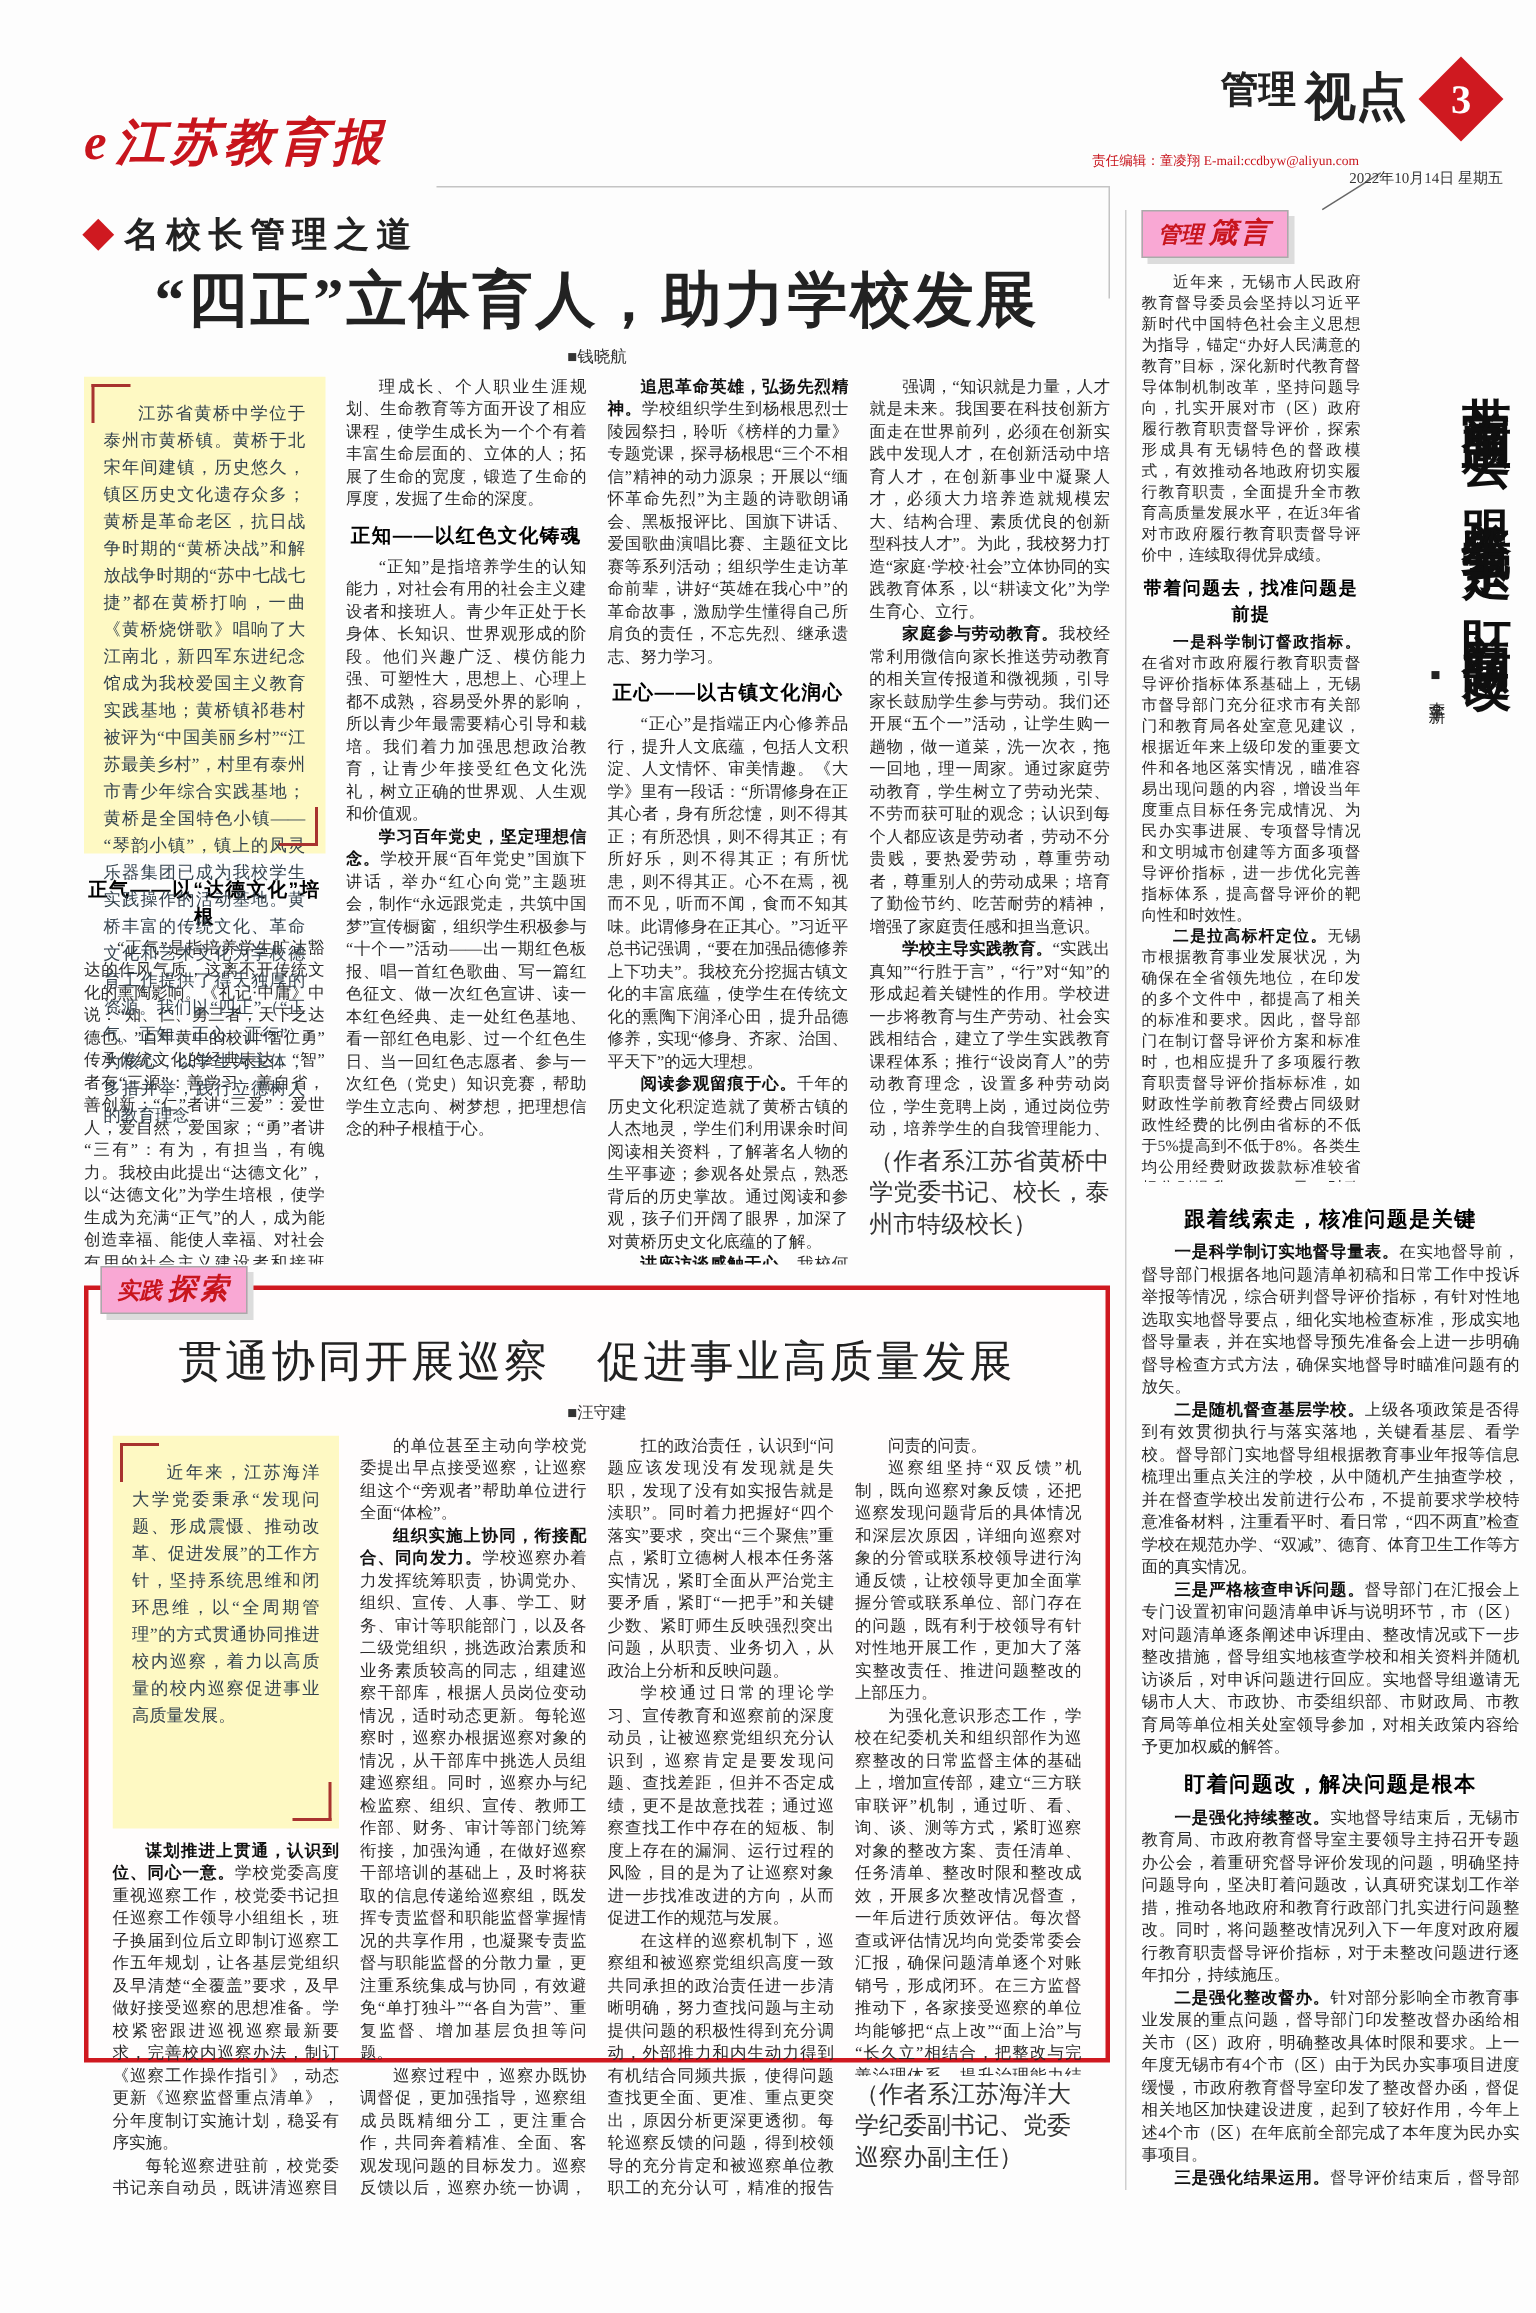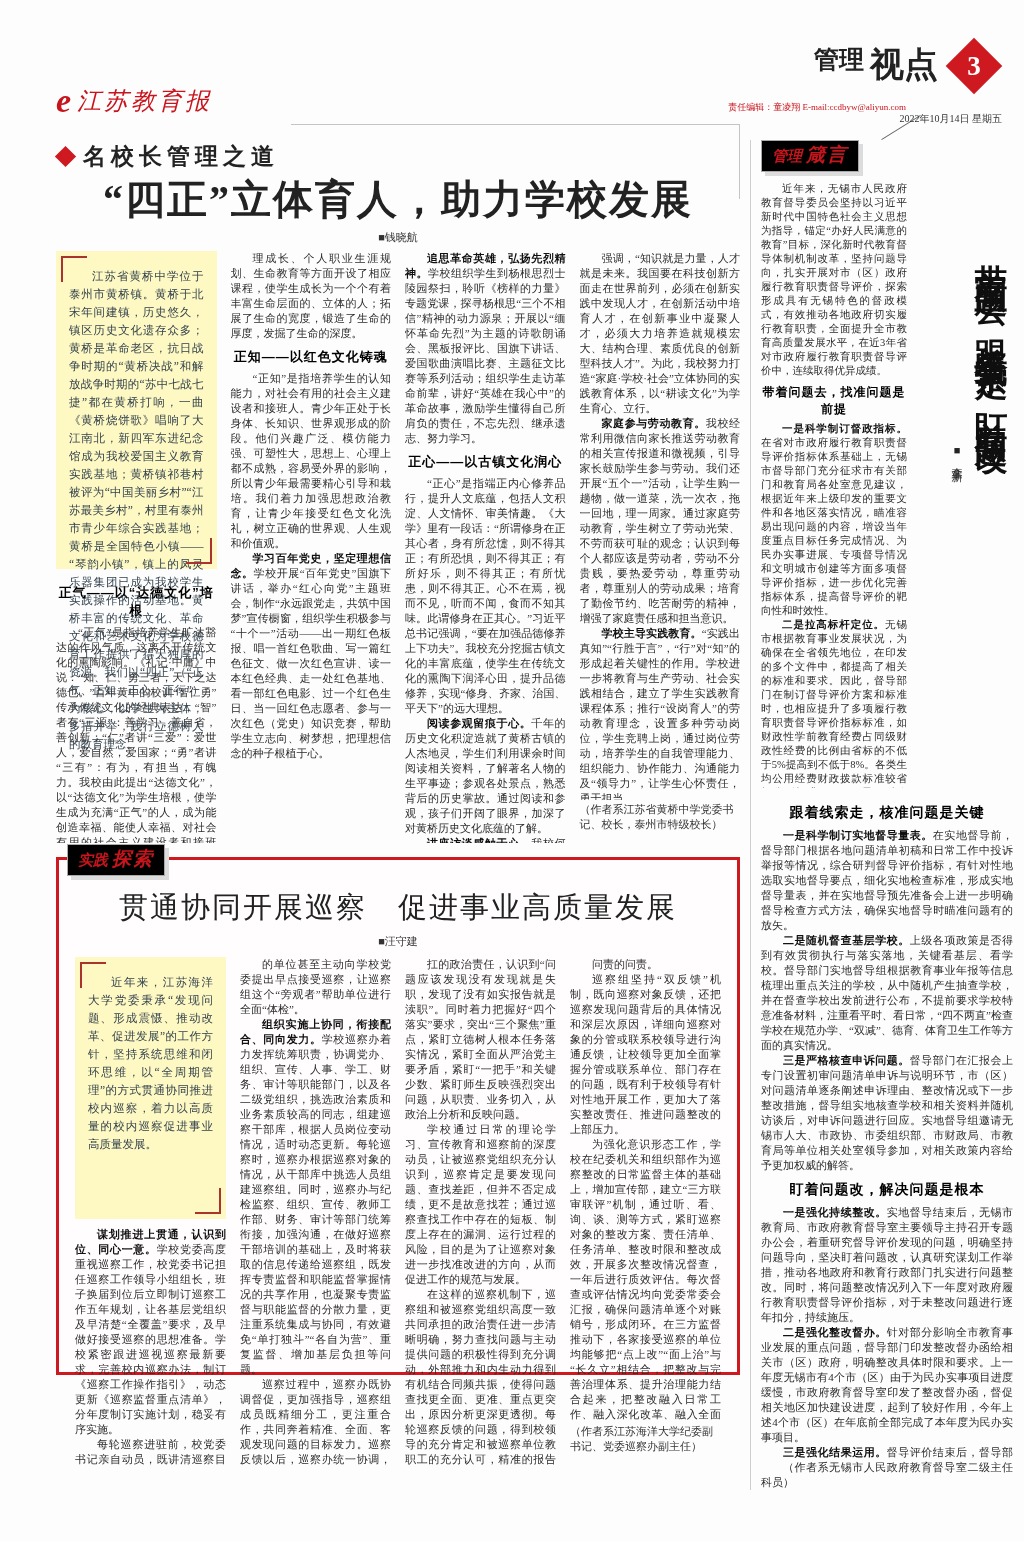--- a/index.html
+++ b/index.html
@@ -3,21 +3,21 @@
 <meta charset="utf-8">
 <style>
   html,body{margin:0;padding:0;background:#e8e8e8;}
   .page{position:relative;width:1024px;height:1542px;margin:0 auto;background:#fdfdfd;
         box-sizing:border-box;padding:50px 22px 0 56px;overflow:hidden;
         font-family:"Liberation Serif","DejaVu Serif",serif;color:#222;}
   
   header{display:flex;justify-content:space-between;align-items:flex-end;height:86px;margin-bottom:4px;}
   .logo{display:flex;align-items:center;gap:6px;padding-bottom:18px;}
   .logo-e{color:#c8151d;font-size:34px;font-weight:bold;font-style:italic;line-height:1;}
-  .logo-text{color:#c8151d;font-size:24px;font-weight:normal;font-style:italic;letter-spacing:3px;text-align:right;}
+  .logo-text{color:#c8151d;font-size:33px;font-weight:bold;font-style:italic;letter-spacing:3px;text-align:right;}
   .header-right{position:relative;width:330px;height:86px;}
   .section-line{position:absolute;right:0;top:-8px;display:flex;align-items:flex-end;gap:6px;}
   .sec1{font-size:25px;font-weight:bold;font-family:"Liberation Sans","DejaVu Sans",sans-serif;margin-bottom:12px;}
   .sec2{font-size:34px;font-weight:bold;font-family:"Liberation Sans","DejaVu Sans",sans-serif;}
   .page-diamond{position:relative;display:inline-block;width:40px;height:40px;background:#cf1920;
                 transform:rotate(45deg);margin:0 8px 2px 10px;}
   .page-diamond i{position:absolute;left:0;top:0;width:40px;height:40px;display:flex;align-items:center;justify-content:center;
                   transform:rotate(-45deg);color:#fff;font-size:27px;font-weight:bold;font-style:normal;}
   .ed-row{position:absolute;right:0;bottom:8px;width:330px;}
   .editor{position:absolute;right:96px;bottom:14px;color:#c8151d;font-size:9px;white-space:nowrap;}
@@ -35,36 +35,36 @@
   .main-title{margin:4px 0 0;text-align:center;font-size:40px;font-weight:bold;letter-spacing:2px;line-height:1.2;}
   .byline{text-align:center;font-size:11px;color:#333;margin:6px 0 2px;}
   
   .cols{display:flex;gap:14px;margin-top:6px;}
   .cols .col{flex:1;min-width:0;display:flex;flex-direction:column;}
   .colbody{flex:1;overflow:hidden;}
   .colbody p,.sb p{margin:0;text-align:justify;text-indent:2em;font-size:11px;line-height:15px;color:#2b2b2b;}
   .lead{font-weight:bold;color:#111;}
   .subhead{color:#000000;font-family:"Liberation Sans","DejaVu Sans",sans-serif;font-weight:bold;
            font-size:13px;text-align:center;margin:7px 0 5px;letter-spacing:1px;}
-  .author{font-size:11px;color:#333;margin-top:2px;}
+  .author{font-size:16px;color:#333;margin-top:2px;}
   
   .intro-box{position:relative;background:#fef9c3;padding:16px 13px;margin-bottom:8px;box-sizing:border-box;}
   .intro-box::before{content:"";position:absolute;left:5px;top:5px;width:24px;height:24px;
                      border-left:2px solid #a8332f;border-top:2px solid #a8332f;}
   .intro-box::after{content:"";position:absolute;right:5px;bottom:5px;width:24px;height:24px;
                     border-right:2px solid #a8332f;border-bottom:2px solid #a8332f;}
   .intro-box p{margin:0;font-size:11.5px;line-height:18px;text-indent:2em;text-align:justify;color:#33424e;}
   .main-intro{height:318px;}
   .bottom-intro{height:262px;}
   
   .main-cols{height:592px;overflow:hidden;}
   
   .red-box{position:relative;margin-top:14px;border:3px solid #cf1920;box-sizing:border-box;
            height:518px;padding:26px 16px 8px;background:#fffdfd;}
-  .tagbox{position:absolute;top:-16px;left:8px;background:#000000;border:1px solid #aaa;
+  .tagbox{position:absolute;top:-16px;left:8px;background:#f9a8d4;border:1px solid #aaa;
           box-shadow:4px 4px 0 #dcdcdc;padding:1px 10px 3px;white-space:nowrap;}
   .tag1{color:#c8151d;font-size:15px;font-weight:bold;font-style:italic;}
   .tag2{color:#c8151d;font-size:19px;font-weight:bold;font-style:italic;letter-spacing:2px;}
   .bottom-title{margin:2px 0 0;text-align:center;font-family:"Liberation Sans","DejaVu Sans",sans-serif;
                 font-size:29px;font-weight:normal;letter-spacing:2px;}
   .bottom-cols{height:508px;overflow:hidden;margin-top:8px;}
   
   .sb-top{display:flex;margin-top:10px;height:606px;gap:26px;}
   .sb-narrow{width:146px;flex:none;overflow:hidden;}
   .sb-narrow p{font-size:10.5px;line-height:14px;}
@@ -219,17 +219,16 @@
       <div class="sb-wide">
           <div class="subhead">跟着线索走，核准问题是关键</div>
           <p><span class="lead">一是科学制订实地督导量表。</span>在实地督导前，督导部门根据各地问题清单初稿和日常工作中投诉举报等情况，综合研判督导评价指标，有针对性地选取实地督导要点，细化实地检查标准，形成实地督导量表，并在实地督导预先准备会上进一步明确督导检查方式方法，确保实地督导时瞄准问题有的放矢。</p>
           <p><span class="lead">二是随机督查基层学校。</span>上级各项政策是否得到有效贯彻执行与落实落地，关键看基层、看学校。督导部门实地督导组根据教育事业年报等信息梳理出重点关注的学校，从中随机产生抽查学校，并在督查学校出发前进行公布，不提前要求学校特意准备材料，注重看平时、看日常，“四不两直”检查学校在规范办学、“双减”、德育、体育卫生工作等方面的真实情况。</p>
           <p><span class="lead">三是严格核查申诉问题。</span>督导部门在汇报会上专门设置初审问题清单申诉与说明环节，市（区）对问题清单逐条阐述申诉理由、整改情况或下一步整改措施，督导组实地核查学校和相关资料并随机访谈后，对申诉问题进行回应。实地督导组邀请无锡市人大、市政协、市委组织部、市财政局、市教育局等单位相关处室领导参加，对相关政策内容给予更加权威的解答。</p>
           <div class="subhead">盯着问题改，解决问题是根本</div>
           <p><span class="lead">一是强化持续整改。</span>实地督导结束后，无锡市教育局、市政府教育督导室主要领导主持召开专题办公会，着重研究督导评价发现的问题，明确坚持问题导向，坚决盯着问题改，认真研究谋划工作举措，推动各地政府和教育行政部门扎实进行问题整改。同时，将问题整改情况列入下一年度对政府履行教育职责督导评价指标，对于未整改问题进行逐年扣分，持续施压。</p>
           <p><span class="lead">二是强化整改督办。</span>针对部分影响全市教育事业发展的重点问题，督导部门印发整改督办函给相关市（区）政府，明确整改具体时限和要求。上一年度无锡市有4个市（区）由于为民办实事项目进度缓慢，市政府教育督导室印发了整改督办函，督促相关地区加快建设进度，起到了较好作用，今年上述4个市（区）在年底前全部完成了本年度为民办实事项目。</p>
           <p><span class="lead">三是强化结果运用。</span>督导评价结束后，督导部门正式印发对市（区）政府履行教育职责督导评价意见，报送市委、人大、政协、政府主要领导，抄送市政府教育督导委员会成员单位，作为对地方政府及有关部门领导干部考核、奖惩的重要依据。同时，督导部门将督导评价结果换算成相应分值，计入全市年度综合考核成绩，进一步提升各地政府对督导评价的重视程度，明确对问题较多、整改不力、推诿扯皮的，依据《教育督导问责办法》和《江苏省教育督导问责实施细则》，对相关单位及责任人采取通报、约谈等方式进行问责。</p>
         </div>
-      <p class="sb-author">（作者系无锡市人民政府教育督导室二级主任科员）</p>
     </div>
 
   </div>
 </div>
 
 </body></html>

